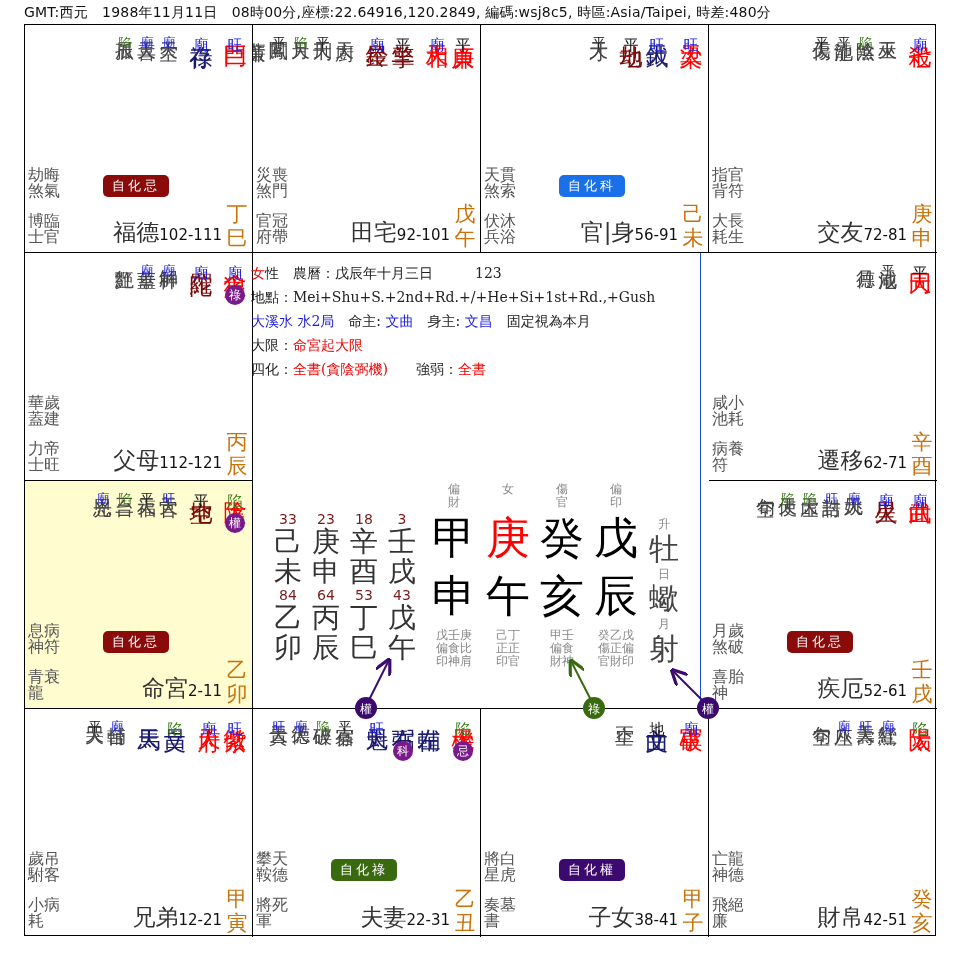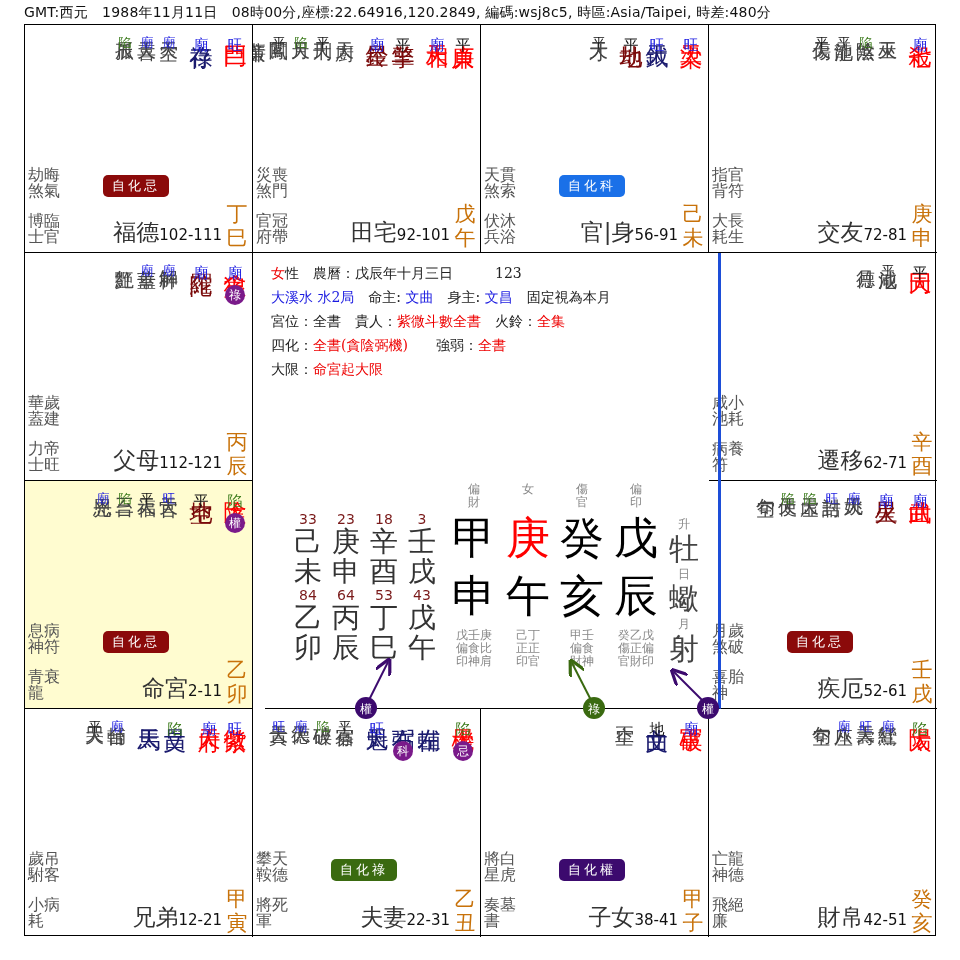--- a/index.html
+++ b/index.html
@@ -17,21 +17,21 @@
   .star.minor .br{font-size:13px;margin-top:8px;}
   .hua{display:inline-block;width:20px;height:20px;border-radius:50%;color:#fff;font-size:12px;line-height:20px;text-align:center;margin-top:4px;}
   .gap{width:8px;}
   .left-gods{position:absolute;left:3px;font-size:16px;line-height:16px;color:#555;width:48px;}
   .lg1{top:142px;}
   .lg2{top:188px;}
   .pill{position:absolute;left:78px;top:150px;font-size:13px;color:#fff;padding:2px 9px;border-radius:5px;letter-spacing:3px;}
   .palace{position:absolute;right:30px;bottom:4px;font-size:23px;color:#333;white-space:nowrap;}
   .palace .rng{font-size:15px;color:#111;}
   .ganzhi{position:absolute;right:4px;bottom:2px;width:22px;font-size:21px;line-height:24px;color:#c8720a;font-family:"DejaVu Serif",serif;text-align:center;}
-  .center{position:absolute;left:240px;top:228px;width:456px;height:456px;box-sizing:border-box;border-right:3px solid #1d4ed8;border-bottom:1px solid #000;text-decoration:underline;}
+  .center{position:absolute;left:220px;top:228px;width:456px;height:456px;box-sizing:border-box;border-right:1px solid #1d4ed8;border-bottom:1px solid #000;text-decoration:underline;}
   .info{position:absolute;left:6px;top:8px;font-family:"DejaVu Serif","Liberation Serif",serif;font-size:14px;line-height:24px;color:#222;white-space:nowrap;}
   .info .r{color:#e00;}
   .info .b{color:#1a1ae0;}
   .bazi{position:absolute;left:0;top:228px;width:456px;height:228px;}
   .dayun{position:absolute;left:24px;top:30px;display:grid;grid-template-columns:repeat(4,38px);font-size:28px;color:#333;text-align:center;}
   .dayun .age{font-size:14px;color:#7a1a1a;line-height:16px;}
   .dayun .gz{line-height:30px;}
   .pillars{position:absolute;left:182px;top:2px;display:grid;grid-template-columns:repeat(4,54px);text-align:center;}
   .pillars .ss{font-size:12px;color:#888;line-height:13px;height:28px;}
   .pillars .gan{font-size:44px;line-height:54px;color:#000;}
@@ -438,24 +438,24 @@
         <div class="left-gods lg1">亡龍<br>神德</div>
         <div class="left-gods lg2">飛絕<br>廉</div>
         <div class="palace"><span>財帛</span><span class="rng">42-51</span></div>
         <div class="ganzhi">癸<br>亥</div>
       </div>
     </div>
 
   <div class="center">
     <div class="info">
       <div><span class="r">女</span><span>性　農曆：戊辰年十月三日　　　123</span></div>
+      <div>地點：Mei+Shu+S.+2nd+Rd.+/+He+Si+1st+Rd.,+Gush</div>
       <div><span class="b">大溪水 水2局</span><span>　命主: </span><span class="b">文曲</span><span>　身主: </span><span class="b">文昌</span><span>　固定視為本月</span></div>
-      <div><span>宮位：全書　貴人：</span><span class="r">紫微斗數全書</span><span>　火鈴：</span><span class="r">全集</span></div>
+      <div><span>大限：</span><span class="r">命宮起大限</span></div>
       <div><span>四化：</span><span class="r">全書(貪陰弼機)</span><span>　　強弱：</span><span class="r">全書</span></div>
-      <div><span>大限：</span><span class="r">命宮起大限</span></div>
     </div>
 
     <div class="bazi">
       <div class="dayun" id="dayun">
           <div class="age">33</div>
           <div class="age">23</div>
           <div class="age">18</div>
           <div class="age">3</div>
           <div class="gz">己</div>
           <div class="gz">庚</div>

